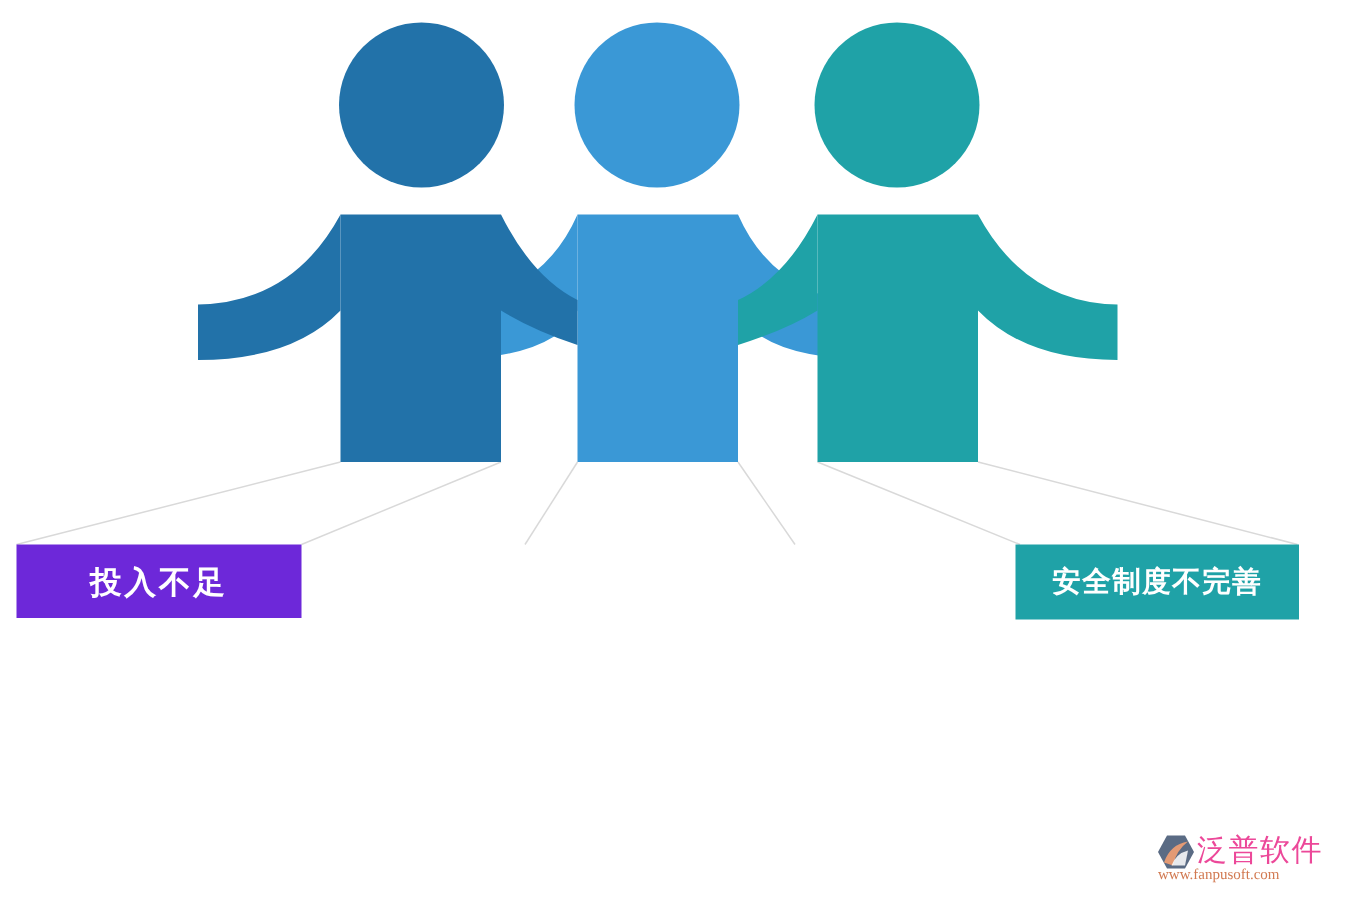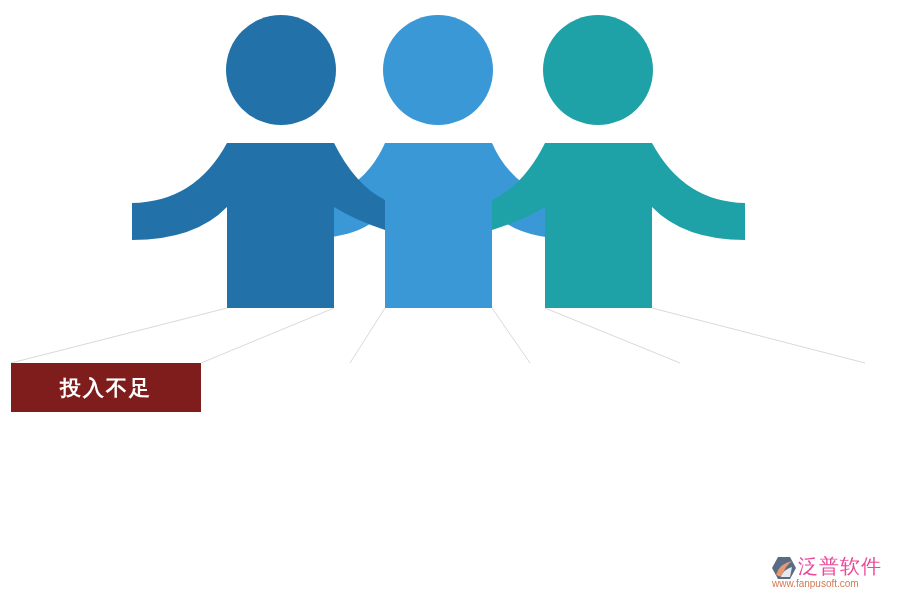--- a/index.html
+++ b/index.html
@@ -1,29 +1,29 @@
 <!DOCTYPE html>
 <html><head>
 <meta charset="utf-8">
 <style>
   html, body { margin: 0; padding: 0; background: #ffffff; }
   body { width: 900px; height: 600px; position: relative; overflow: hidden;
          font-family: "DejaVu Sans", "Liberation Sans", sans-serif; }
   #stage { position: absolute; left: 0; top: 0; width: 900px; height: 600px; }
   .label-box { position: absolute; display: flex; align-items: center; justify-content: center;
                color: #ffffff; font-weight: bold; font-size: 21px; letter-spacing: 2px; }
-  #label-1 { left: 11px; top: 363px; width: 190px; height: 49px; background: #7f1d1d; }
+  #label-1 { left: 11px; top: 363px; width: 190px; height: 49px; background: #6d28d9; }
   #label-2 { left: 345px; top: 363px; width: 190px; height: 49px; background: #3a98d6; }
   #label-3 { left: 677px; top: 363px; width: 189px; height: 50px; background: #1fa2a7; font-size: 19px; letter-spacing: 1px; }
   .logo { position: absolute; left: 768px; top: 551px; width: 128px; height: 40px; }
   .logo-mark { position: absolute; left: 2px; top: 4px; width: 26px; height: 26px; }
   .logo-name { position: absolute; left: 30px; top: 2px; font-size: 20px; color: #ec4899;
                letter-spacing: 1px; white-space: nowrap; }
   .logo-url { position: absolute; left: 4px; top: 27px; font-size: 10px; color: #d27a52;
-              font-family: Liberation Sans, sans-serif; white-space: nowrap; }
+              font-family: Liberation Serif, serif; white-space: nowrap; }
 </style>
 </head>
 <body>
 
 <div id="stage">
   <svg width="900" height="600" viewBox="0 0 900 600" xmlns="http://www.w3.org/2000/svg">
 
     <g stroke="#d9d9d9" stroke-width="1" fill="none">
       <line x1="11" y1="363" x2="227" y2="308"></line>
       <line x1="201" y1="363" x2="334" y2="308"></line>
@@ -57,20 +57,23 @@
       <path d="M545,143 Q524,185 492,200 L492,230 Q524,220 545,207 Z"></path>
 
       <path d="M652,143 Q684,202 745,203 L745,240 Q684,240 652,207 Z"></path>
       <rect x="545" y="143" width="107" height="165"></rect>
     </g>
   </svg>
 
   <div id="label-1" class="label-box">
     <span>投入不足</span>
   </div>
+  <div id="label-3" class="label-box">
+    <span>安全制度不完善</span>
+  </div>
 
   <div class="logo">
     <svg class="logo-mark" viewBox="0 0 26 26">
       <polygon points="8,2 20,2 26,13 20,24 8,24 2,13" fill="#5a6b84"></polygon>
       <path d="M6,20 Q10,8 22,6 Q14,12 12,22 Z" fill="#e39a74"></path>
       <path d="M11,22 Q14,14 22,12 L20,22 Z" fill="#ffffff" opacity="0.85"></path>
     </svg>
     <div class="logo-name">泛普软件</div>
     <div class="logo-url">www.fanpusoft.com</div>
   </div>

